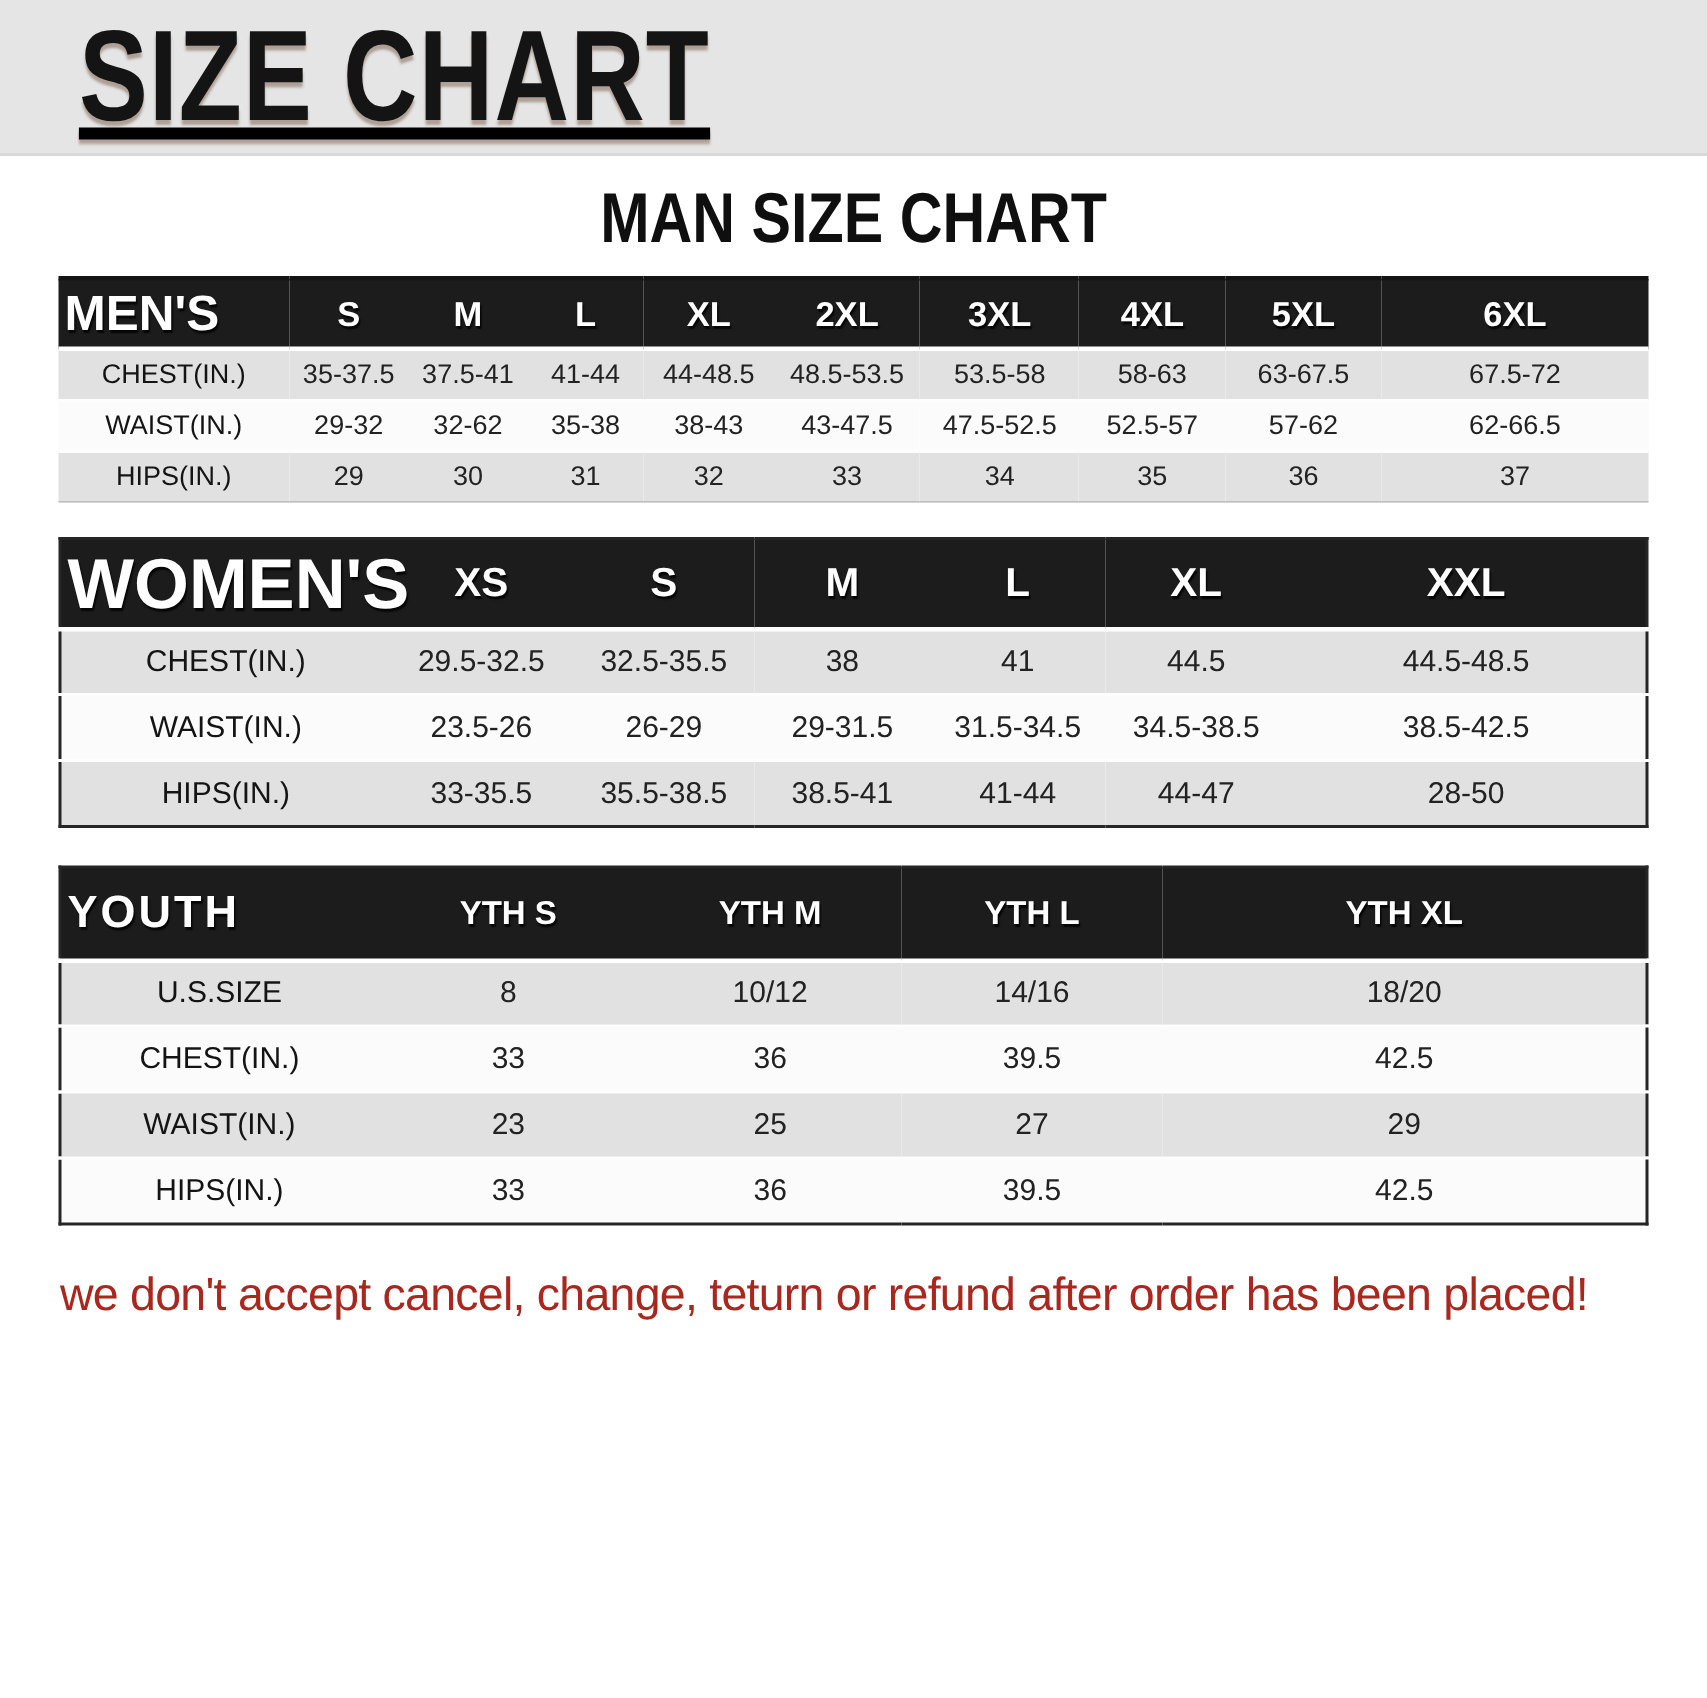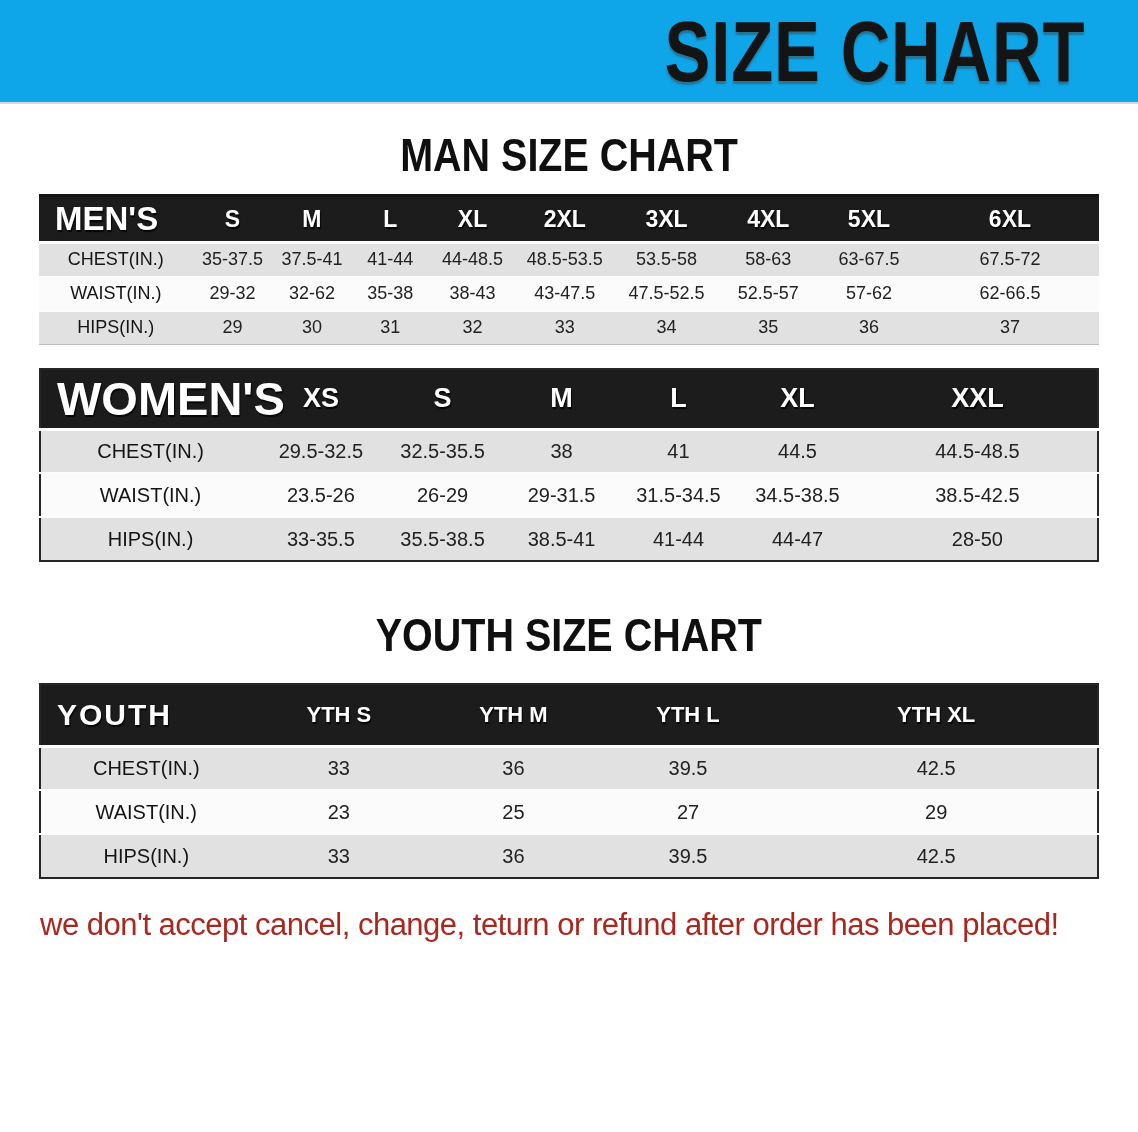--- a/index.html
+++ b/index.html
@@ -10,25 +10,26 @@
   }
   body {
     width: 1138px;
     height: 1132px;
     overflow: hidden;
   }
 
   
   .banner {
     height: 102px;
-    background: #0ea5e9;
+    background: #e5e5e5;
     display: flex;
     align-items: center;
-    justify-content: flex-end;
+    justify-content: flex-start;
     border-bottom: 2px solid #d9d9d9;
+    text-decoration: underline;
   }
   .banner-title {
     font-size: 86px;
     font-weight: bold;
     color: #141414;
     letter-spacing: 1px;
     transform: scaleX(0.80);
     text-shadow: 0 3px 2px rgba(70, 30, 0, 0.35);
     white-space: nowrap;
     line-height: 1;
@@ -41,21 +42,21 @@
     line-height: 1;
   }
   .section-heading span {
     display: inline-block;
     font-weight: bold;
     color: #0f0f0f;
     transform: scaleX(0.84);
     letter-spacing: 0px;
     white-space: nowrap;
   }
-  .heading-man   { margin-top: 27px; }
+  .heading-man   { margin-top: 17px; }
   .heading-man span   { font-size: 47px; }
   .heading-women { margin-top: 39px; }
   .heading-women span { font-size: 47px; }
   .heading-youth { margin-top: 49px; }
   .heading-youth span { font-size: 47px; }
 
   
   .size-table {
     width: 1060px;
     margin: 0 auto;
@@ -65,21 +66,21 @@
   .size-table thead th {
     background: #1c1c1c;
     color: #ffffff;
     text-align: center;
     font-weight: bold;
     border-bottom: 3px solid #ffffff;
     text-shadow: 1px 2px 1px rgba(0,0,0,0.8);
   }
   .size-table thead th.corner {
     text-align: left;
-    padding-left: 16px;
+    padding-left: 4px;
   }
   .size-table tbody td {
     text-align: center;
     color: #222222;
     border-bottom: 2px solid #fdfdfd;
   }
   .size-table tbody tr:nth-child(odd) td  { background: #e1e1e1; }
   .size-table tbody tr:nth-child(even) td { background: #fbfbfb; }
   .size-table tbody tr:last-child td { border-bottom: 1px solid #bdbdbd; }
   .size-table tbody td.row-label { color: #141414; }
@@ -244,42 +245,46 @@
         <td>38.5-41</td>
         <td>41-44</td>
         <td>44-47</td>
         <td>28-50</td>
       </tr>
     </tbody>
   </table>
 </section>
 
 <section>
-  <h2 class="section-heading heading-youth">
-    <span>YOUTH SIZE CHART</span>
-  </h2>
   <table class="size-table table-youth">
     <colgroup>
       <col style="width:20%">
         <col style="width:16.5%">
         <col style="width:16.5%">
         <col style="width:16.5%">
         <col style="width:30.5%">
     </colgroup>
     <thead>
       <tr>
         <th class="corner">YOUTH</th>
         <th>YTH S</th>
         <th>YTH M</th>
         <th>YTH L</th>
         <th>YTH XL</th>
       </tr>
     </thead>
     <tbody>
       <tr>
+        <td class="row-label">U.S.SIZE</td>
+        <td>8</td>
+        <td>10/12</td>
+        <td>14/16</td>
+        <td>18/20</td>
+      </tr>
+      <tr>
         <td class="row-label">CHEST(IN.)</td>
         <td>33</td>
         <td>36</td>
         <td>39.5</td>
         <td>42.5</td>
       </tr>
       <tr>
         <td class="row-label">WAIST(IN.)</td>
         <td>23</td>
         <td>25</td>

